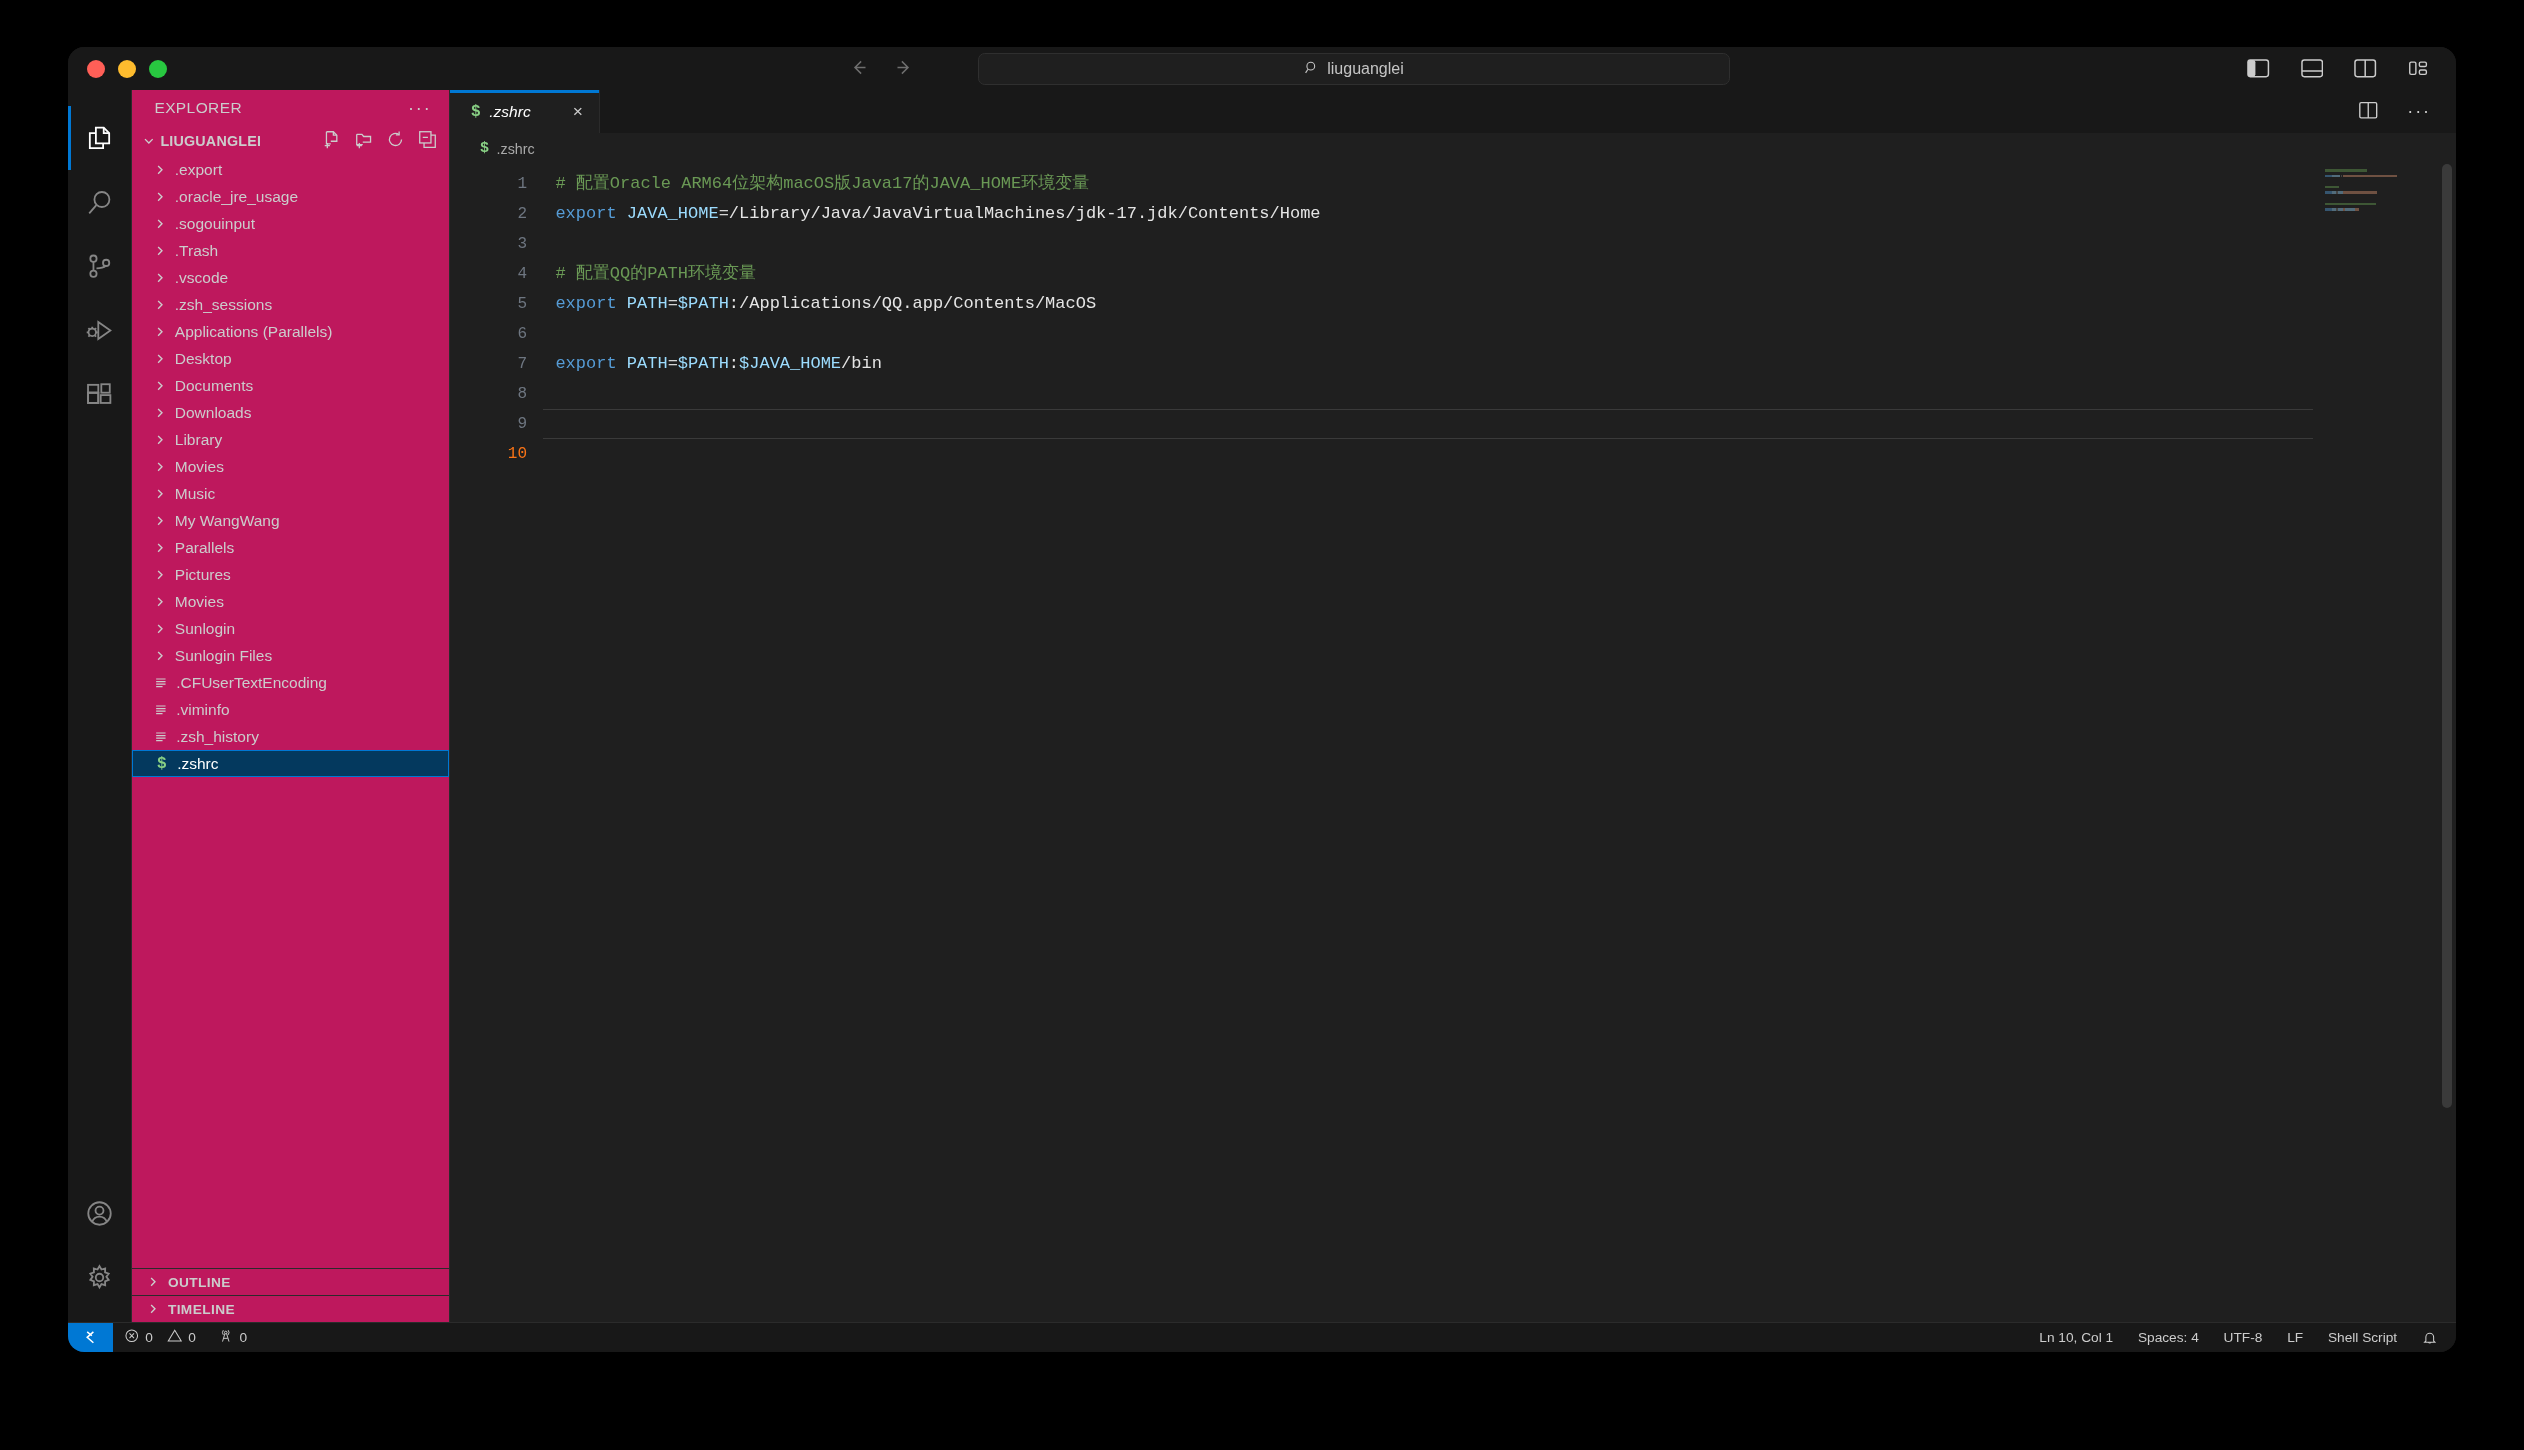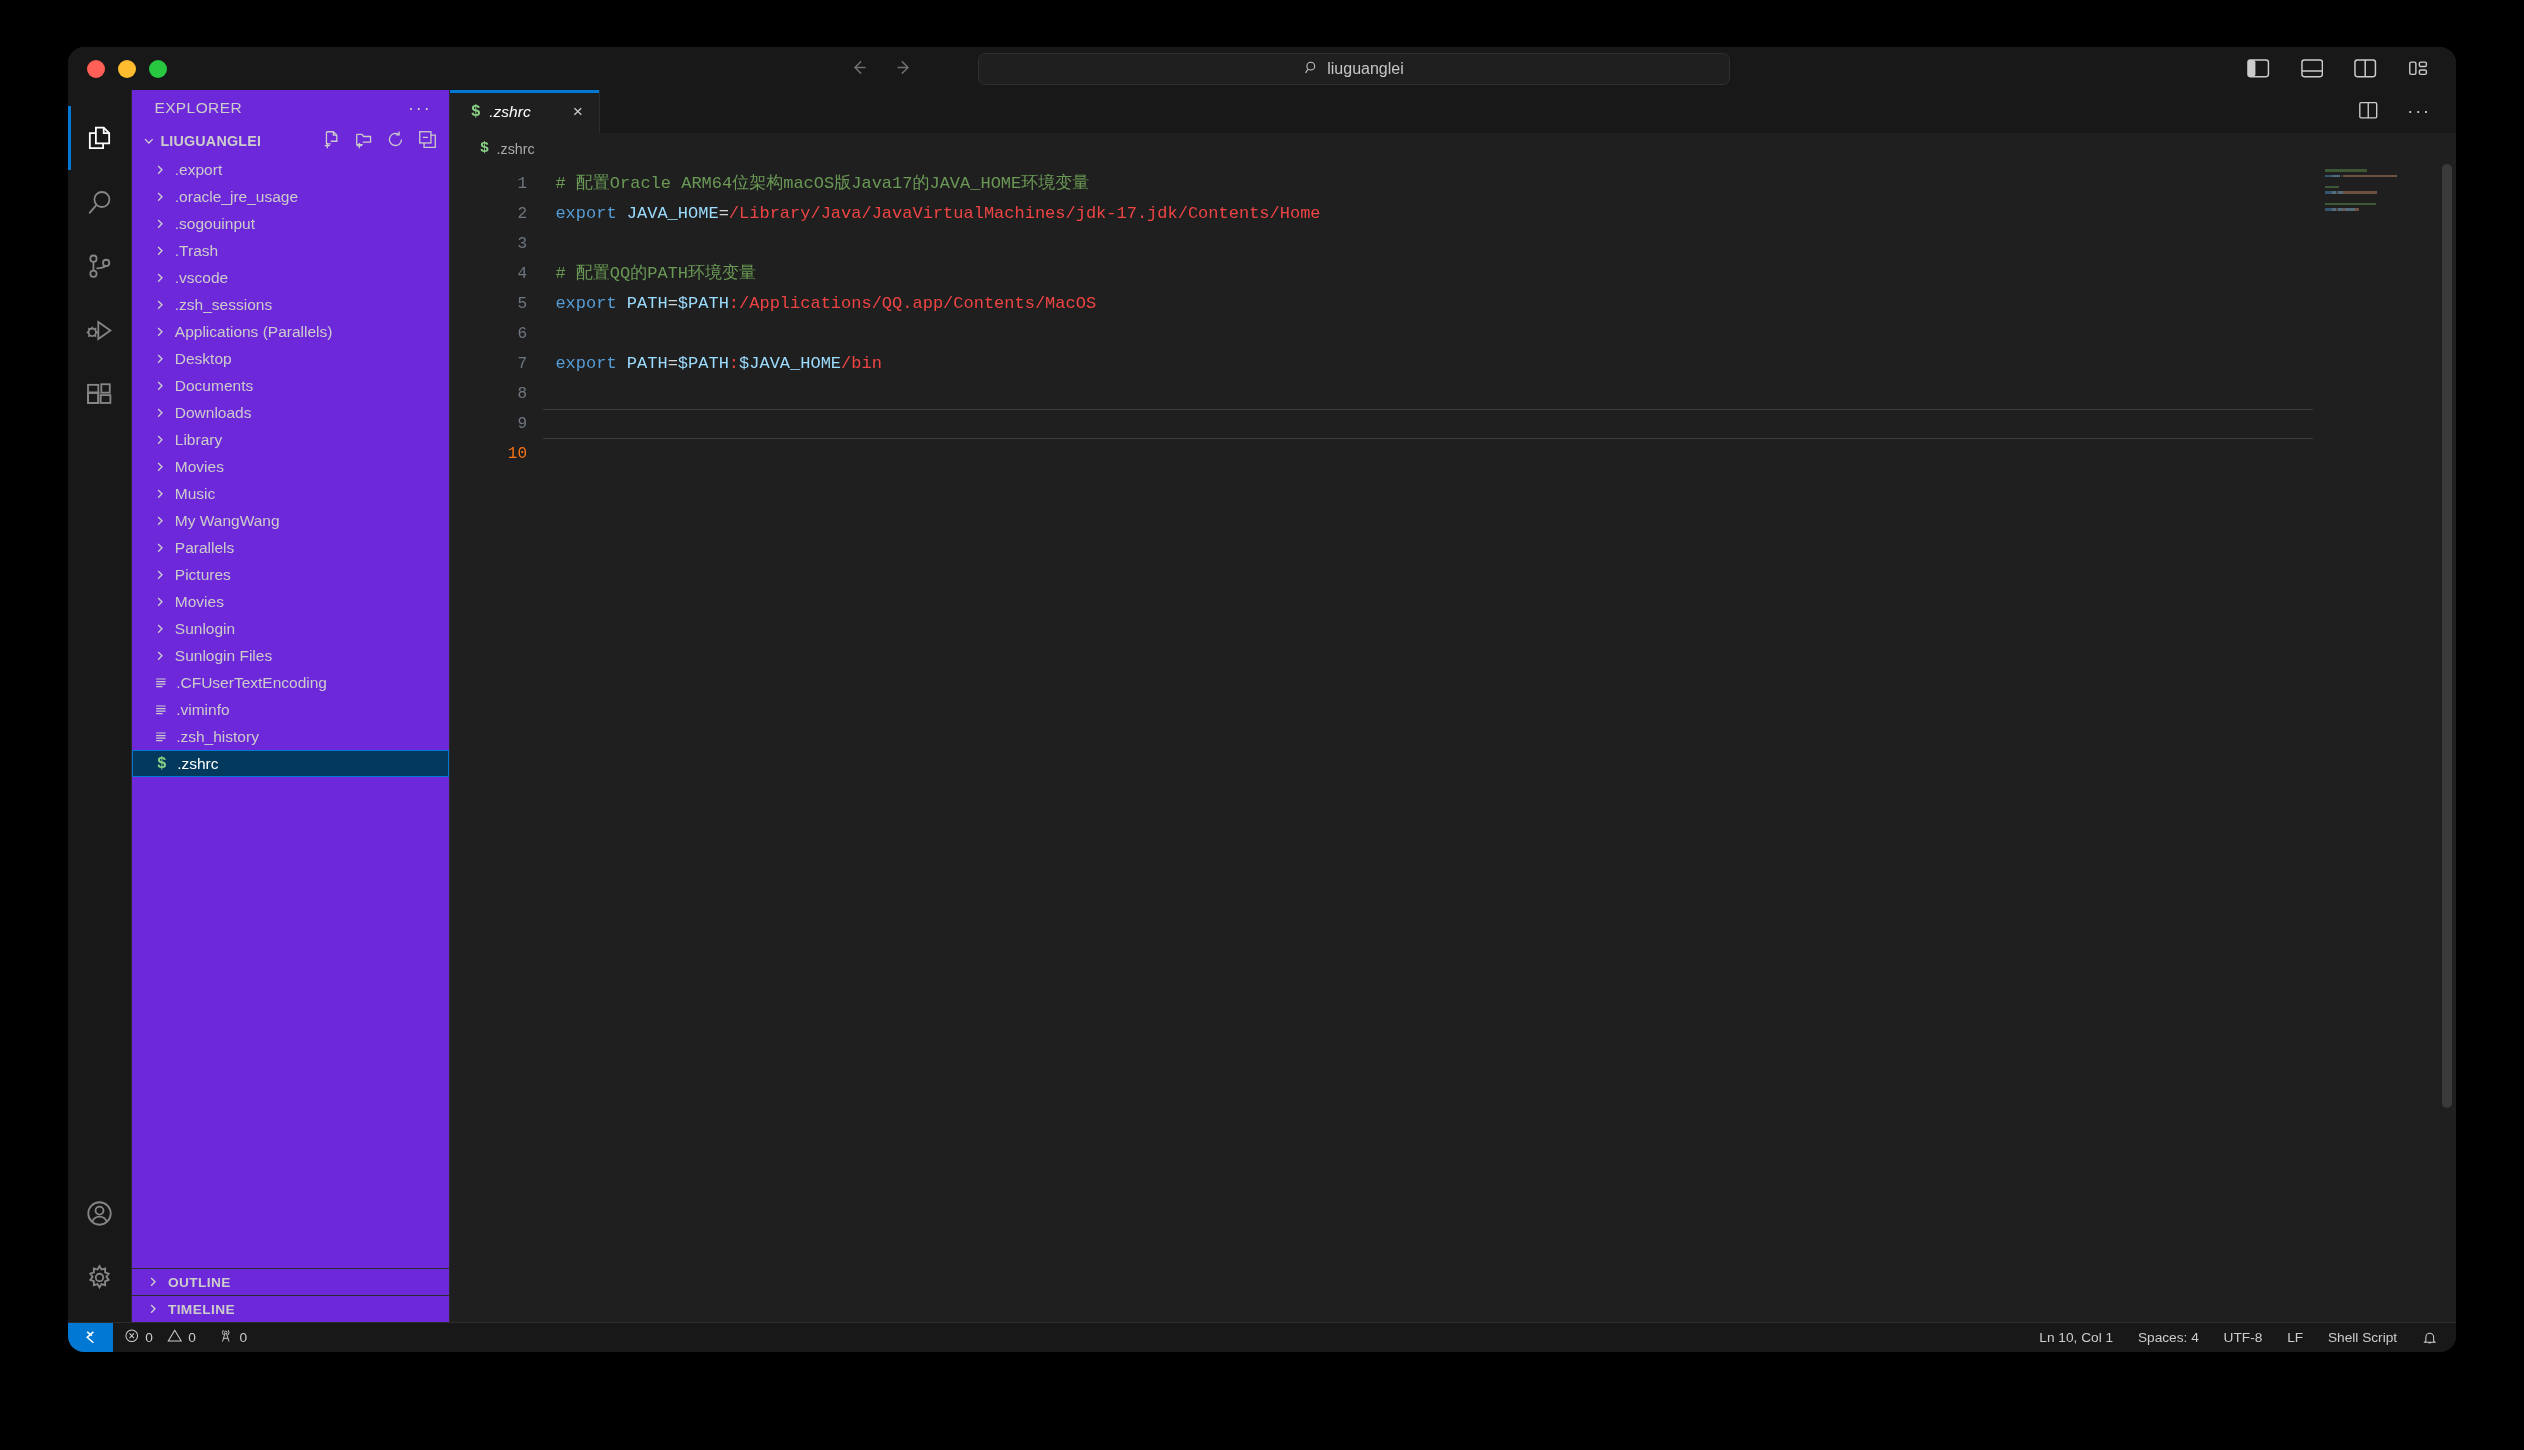--- a/index.html
+++ b/index.html
@@ -68,21 +68,21 @@
   .act svg { width:29px; height:29px; }
   .act.active::before {
     content:""; position:absolute; left:0; top:0; bottom:0; width:3.1px; background:#0078d4;
   }
   .act.active svg { stroke:#ffffff; }
   .actspacer { flex:1; }
 
   
   .sidebar {
     width:318px; flex:0 0 318px;
-    background:#6d28d9;
+    background:#be185d;
     display:flex; flex-direction:column;
     border-right:0.6px solid #2b2b2b;
   }
   .sb-header {
     height:36px; flex:0 0 36px;
     display:flex; align-items:center; justify-content:space-between;
     padding:0 17.4px 0 22.4px;
   }
   .sb-title { font-size:15.5px; color:#cccccc; letter-spacing:0.4px; }
   .dots { font-size:18px; color:#cccccc; letter-spacing:1.9px; line-height:8.7px; }
@@ -186,21 +186,21 @@
     border-top:0.9px solid #3a3a3a;
     border-bottom:0.9px solid #3a3a3a;
     margin-right:143px;
     height:30px;
     line-height:28px;
   }
   .c-comment { color:#6a9955; }
   .c-keyword { color:#569cd6; }
   .c-var     { color:#9cdcfe; }
   .c-op      { color:#d4d4d4; }
-  .c-string  { color:#ef4444; }
+  .c-string  { color:#e5e5e5; }
 
   .minimap {
     position:absolute; right:25px; top:5px;
     width:106px; height:75px;
     opacity:0.85;
   }
   .mm-line { height:2.5px; margin-bottom:3.1px; }
 
   .scroll-v {
     position:absolute; right:3.7px; top:0;

